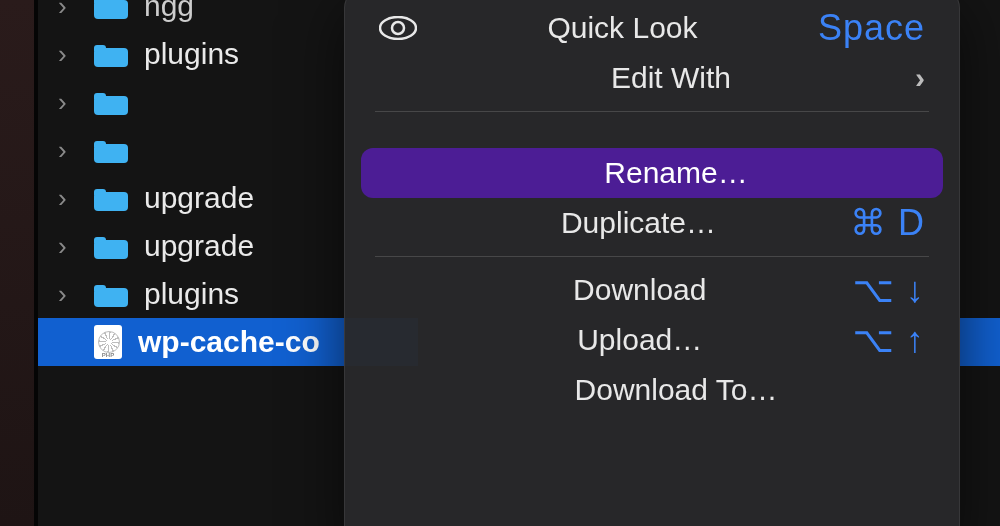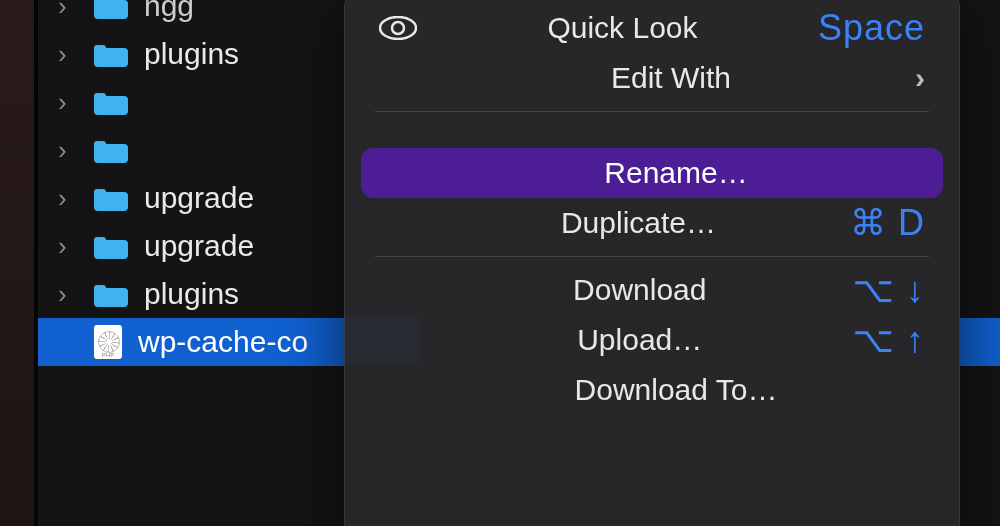--- a/index.html
+++ b/index.html
@@ -14,21 +14,21 @@
   .tree{position:absolute;left:38px;top:-18px;width:380px;}
   .row{display:flex;align-items:center;height:48px;padding-left:20px;
     font-size:30px;color:#eaeaea;}
   .row.slightly-dim{color:#cdcdcd;}
   .chevron{width:22px;display:inline-block;color:#8a8a8a;font-size:26px;margin-right:14px;}
   .folder-icon{width:34px;height:26px;position:relative;margin-right:16px;}
   .folder-icon::before{content:"";position:absolute;left:0;top:4px;width:12px;height:6px;
     background:#3fb2f2;border-radius:3px 3px 0 0;}
   .folder-icon::after{content:"";position:absolute;left:0;top:7px;width:34px;height:19px;
     background:#3fb2f2;border-radius:4px;}
-  .row.selected{background:#1160d0;}
+  .row.selected{background:#1160d0;font-weight:bold;}
   .row.selected .row-label{color:#ffffff;}
   .file-indent{width:36px;}
   .file-icon{width:28px;height:34px;background:#ffffff;border-radius:3px;
     margin-right:16px;position:relative;}
   .file-icon::after{content:"";position:absolute;left:4px;top:6px;width:20px;height:20px;
     border:1px solid #bdbdbd;border-radius:50%;background:
       repeating-conic-gradient(#bdbdbd 0 10deg,#ffffff 10deg 30deg);}
   .file-icon .ext{position:absolute;bottom:1px;left:0;right:0;text-align:center;
     font-size:6px;color:#888;}
   .row-label{white-space:nowrap;overflow:hidden;}

